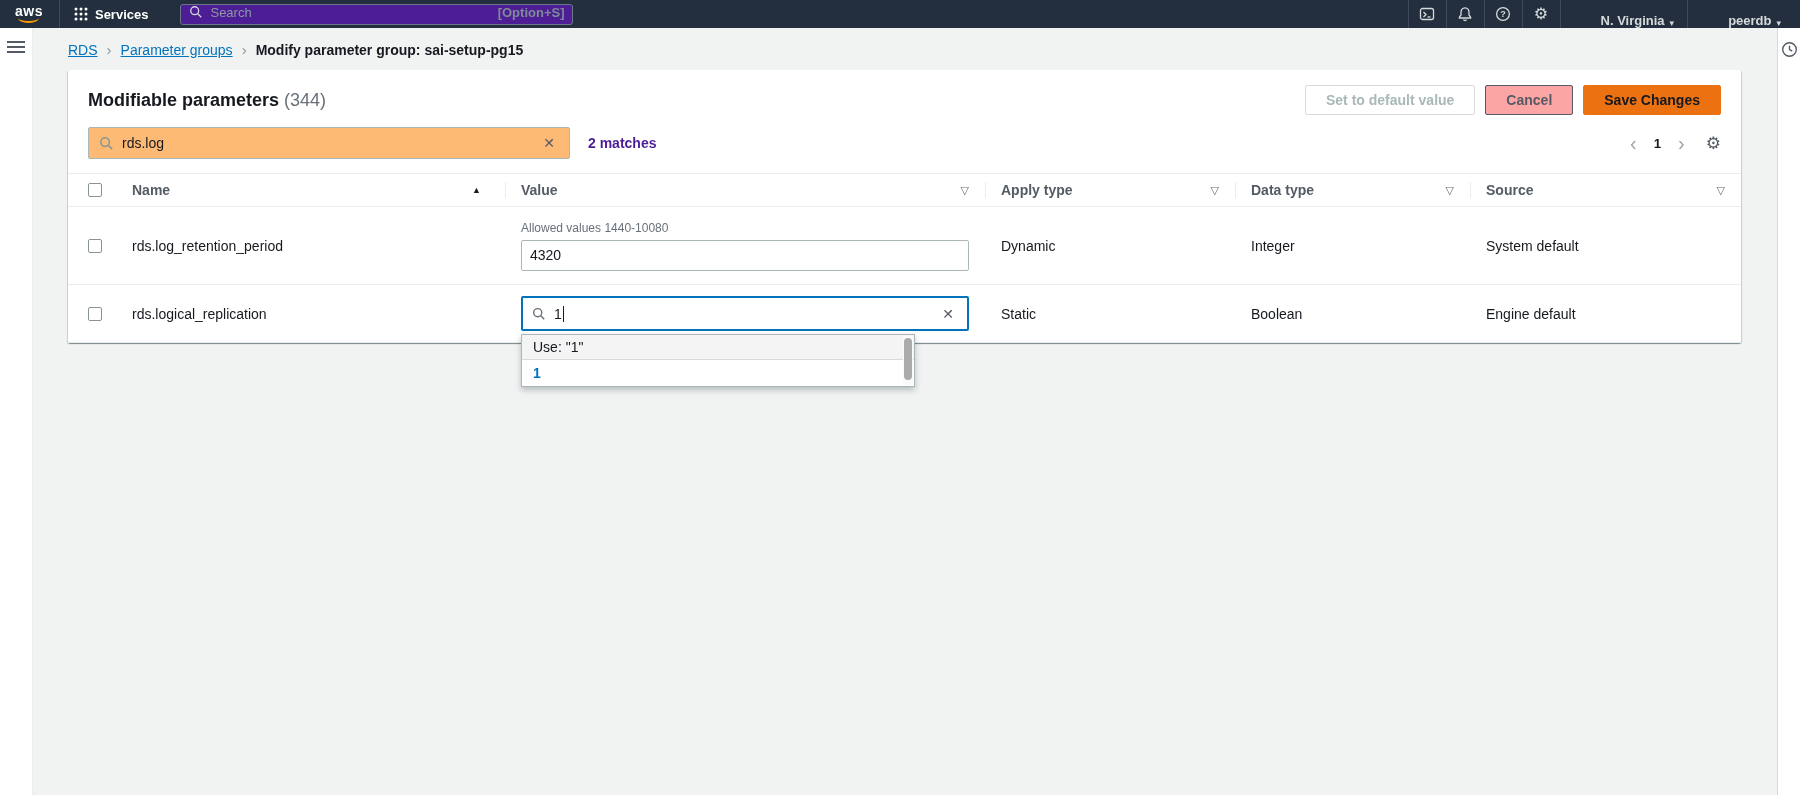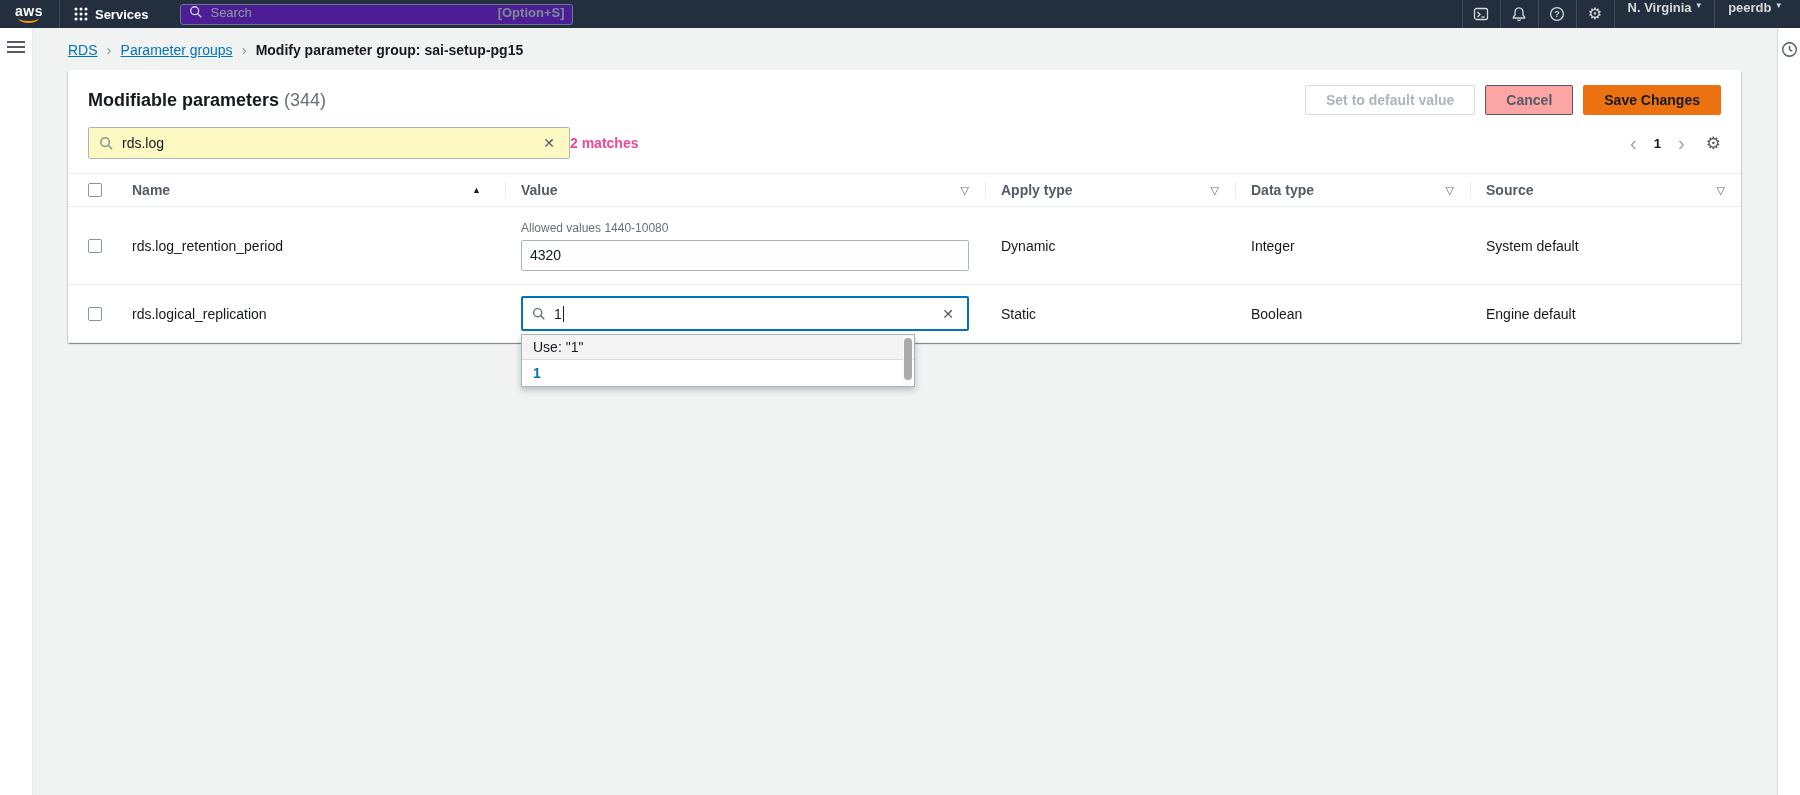--- a/index.html
+++ b/index.html
@@ -18,21 +18,21 @@
   .aws-smile { display:block; width:21px; height:6px; border-bottom:2px solid #ff9900; border-radius:0 0 10px 10px / 0 0 5px 5px; }
   .nav-vd { width:1px; background:#3d4b5c; }
   .nav-services { display:flex; align-items:center; gap:7px; padding:0 14px; color:#fff; font-size:13px; font-weight:700; }
   .nav-search { width:393px; height:21px; align-self:center; margin-left:18px; background:#4c1d95; border:1px solid #697988; border-radius:3px; display:flex; align-items:flex-start; padding:0 8px; }
   .nav-search svg { flex:none; }
   .nav-search input { flex:1; background:transparent; border:none; outline:none; color:#fff; font-size:13px; margin-left:7px; }
   .nav-search input::placeholder { color:#8d9aa5; }
   .nav-shortcut { color:#7f8b96; font-size:13px;font-weight:bold; }
   .nav-right { margin-left:auto; display:flex; align-items:stretch; }
   .nav-ic { display:flex; align-items:center; justify-content:center; width:37px; color:#d5dbdb; }
-  .nav-menu { display:flex; align-items:flex-start; gap:5px; padding:0 13px; color:#d5dbdb; font-size:13px; font-weight:700; }
+  .nav-menu { display:flex; align-items:flex-end; gap:5px; padding:0 13px; color:#d5dbdb; font-size:13px; font-weight:700;margin-left:27px; }
   .nav-caret { font-size:9px; color:#d5dbdb; }
 
   
   .body-row { display:flex; height:767px; }
   .left-rail { width:33px; background:#fff; border-right:1px solid #eaeded; flex:none; }
   .hamburger { display:block; margin:13px auto 0; width:18px; height:12px; position:relative; }
   .hb { position:absolute; left:0; top:0; width:18px; height:2px; background:#545b64; box-shadow:0 5px 0 #545b64, 0 10px 0 #545b64; }
   .right-rail { width:23px; background:#fff; border-left:1px solid #d5dbdb; flex:none; display:flex; flex-direction:column; align-items:center; padding-top:13px; color:#545b64; }
   .main { flex:1; padding:0 36px 0 35px; }
 
@@ -49,24 +49,24 @@
   .card-title { font-size:18px; font-weight:700; color:#16191f; }
   .card-count { font-weight:400; color:#687078; }
   .actions { margin-left:auto; display:flex; gap:10px; }
   .btn { height:30px; padding:0 20px; border-radius:2px; font-size:14px; font-weight:700; border:1px solid transparent; }
   .btn-disabled { background:#fff; border-color:#d5dbdb; color:#aab7b8; cursor:default; }
   .btn-normal { background:#fca5a5; border-color:#545b64; color:#545b64; }
   .btn-primary { background:#ec7211; border-color:#ec7211; color:#16191f; }
 
   
   .filter-row { display:flex; align-items:center; padding:6px 20px 14px; }
-  .filter-box { width:482px; height:32px; border:1px solid #aab7b8; border-radius:2px; display:flex; align-items:center; padding:0 10px; background:#fef9c3; }
+  .filter-box { width:482px; height:32px; border:1px solid #aab7b8; border-radius:2px; display:flex; align-items:center; padding:0 10px; background:#fdba74; }
   .filter-box input { flex:1; border:none; outline:none; font-size:14px; color:#16191f; margin-left:8px; background:transparent; }
   .clear-btn { color:#545b64; font-size:14px; padding:2px 4px; }
-  .matches { font-weight:700; color:#ec4899; }
+  .matches { margin-left:18px; font-weight:700; color:#4c1d95; }
   .pager { margin-left:auto; display:flex; align-items:center; gap:13px; }
   .pg-chev { font-size:20px; line-height:18px; color:#9aa5a6; padding:0 2px; }
   .pg-num { font-weight:700; color:#16191f; padding:0 2px; cursor:pointer; }
   .pg-gear { font-size:17px; color:#545b64; margin-left:6px; }
 
   
   .thead, .trow { display:grid; grid-template-columns:52px 385px 480px 250px 235px 1fr; }
   .thead { border-top:1px solid #eaeded; border-bottom:1px solid #eaeded; height:34px; }
   .th { display:flex; align-items:center; padding:0 16px; font-weight:700; color:#545b64; position:relative; font-size:14px; }
   .th-name { padding-left:12px; }

